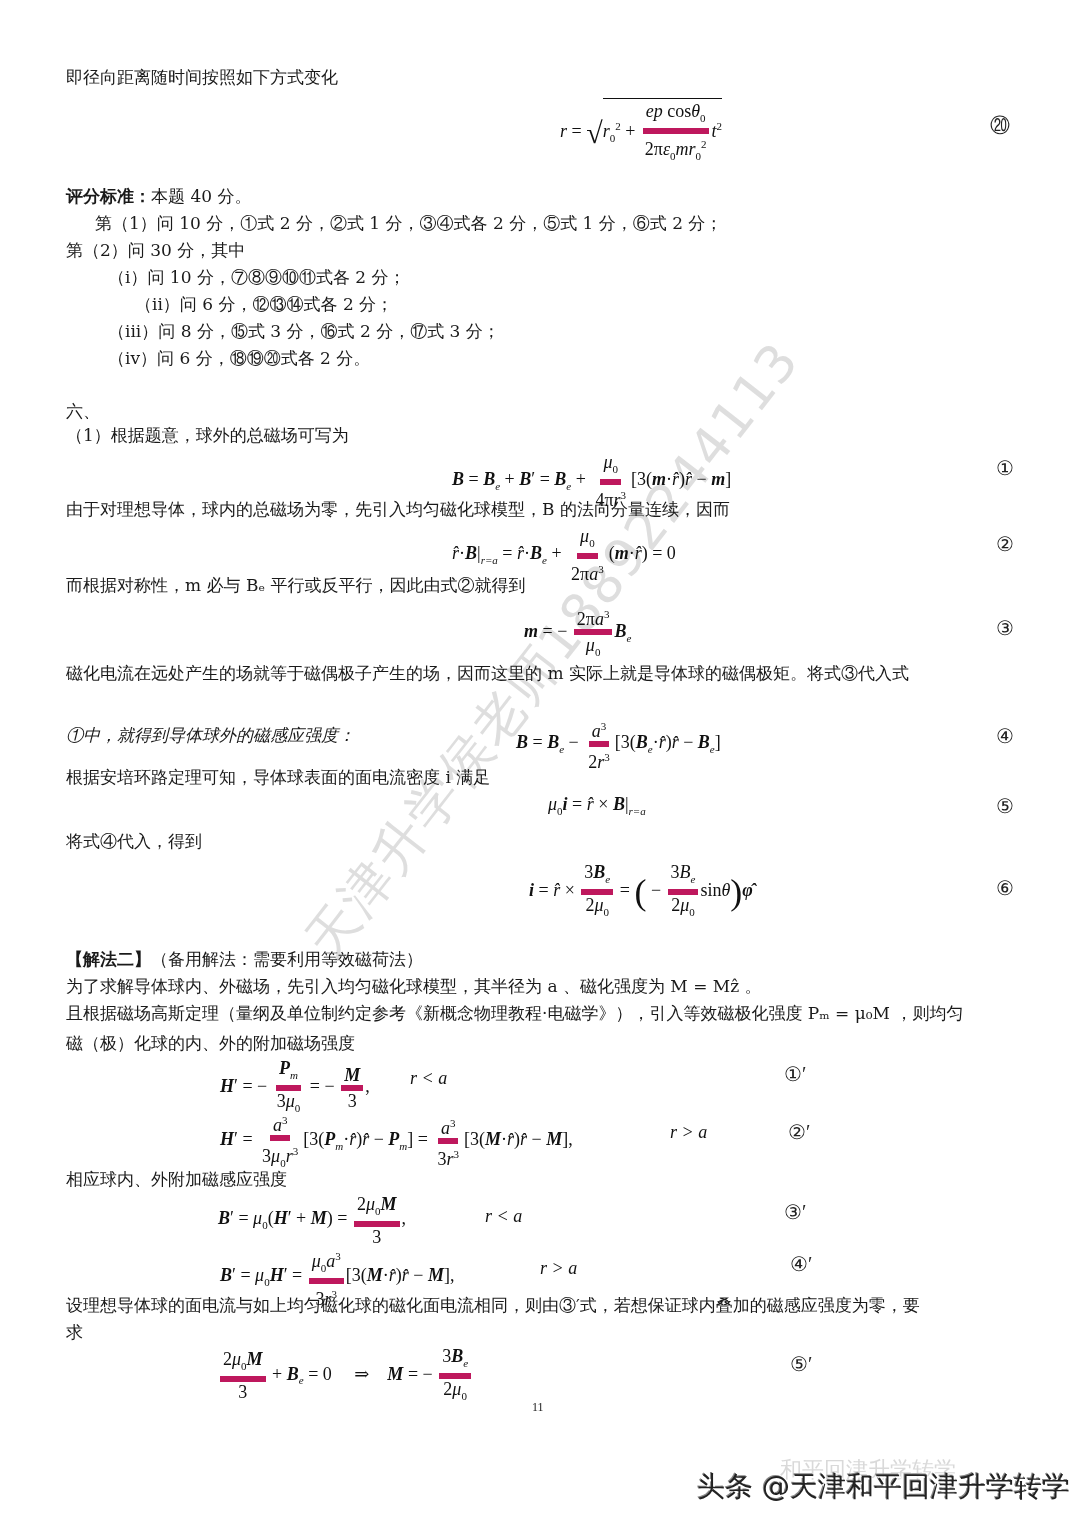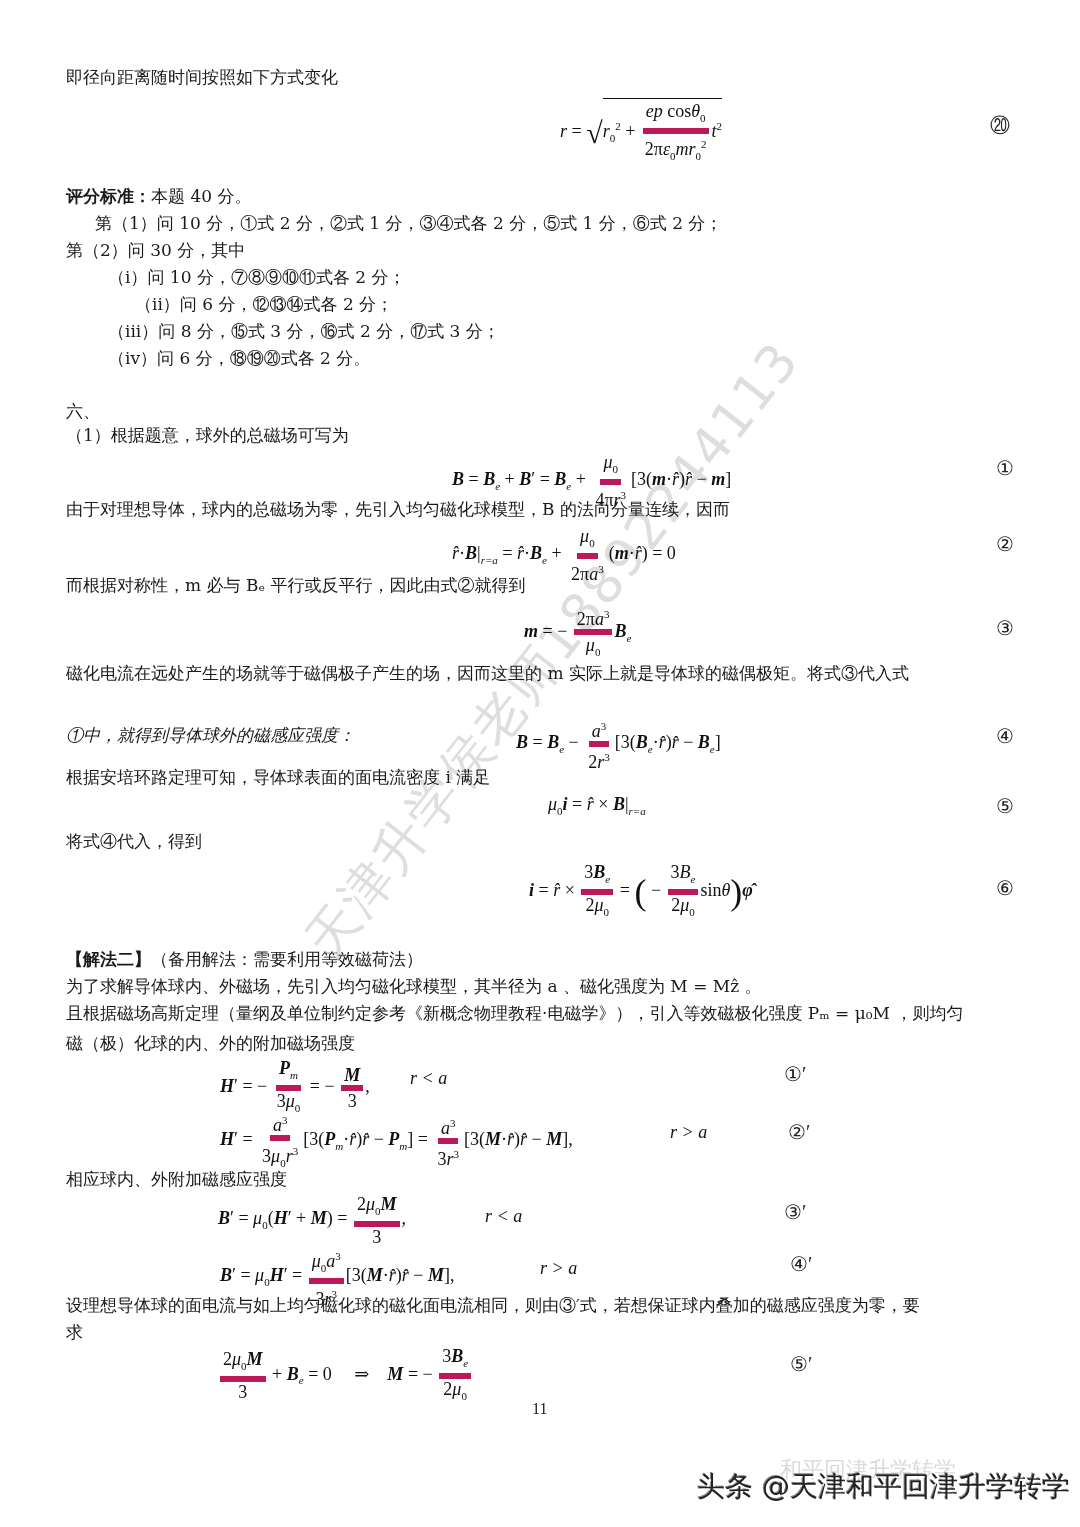--- a/index.html
+++ b/index.html
@@ -36,21 +36,21 @@
   .footer-brand {
     position:absolute; left:697px; top:1468px;
     font-family: "DejaVu Sans", sans-serif; font-size:28px; color:#222;
     text-shadow: 2px 2px 0 #ffffff, -1px -1px 0 #888;
   }
   .footer-faint {
     position:absolute; left:780px; top:1455px;
     font-family: "DejaVu Sans", sans-serif; font-size:22px;
     color:rgba(180,180,180,0.5);
   }
-  .page-number { position:absolute; left:532px; top:1400px; font-size:16px; font-family:"Liberation Serif", serif; }
+  .page-number { position:absolute; left:532px; top:1400px; font-size:12px; font-family:"Liberation Serif", serif; }
 </style>
 </head>
 <body>
 
 <div class="watermark">天津升学侯老师18892244113</div>
 
 <div class="abs txt" style="left:66px;top:66px;">即径向距离随时间按照如下方式变化</div>
 
 <div class="eq" style="left:560px;top:98px;">
   <span class="i">r</span> = <span style="font-size:30px;vertical-align:middle;">√</span><span style="border-top:1px solid #111;display:inline-block;padding-top:2px;"><span class="i">r</span><sub>0</sub><sup>2</sup> + <span class="frac">

